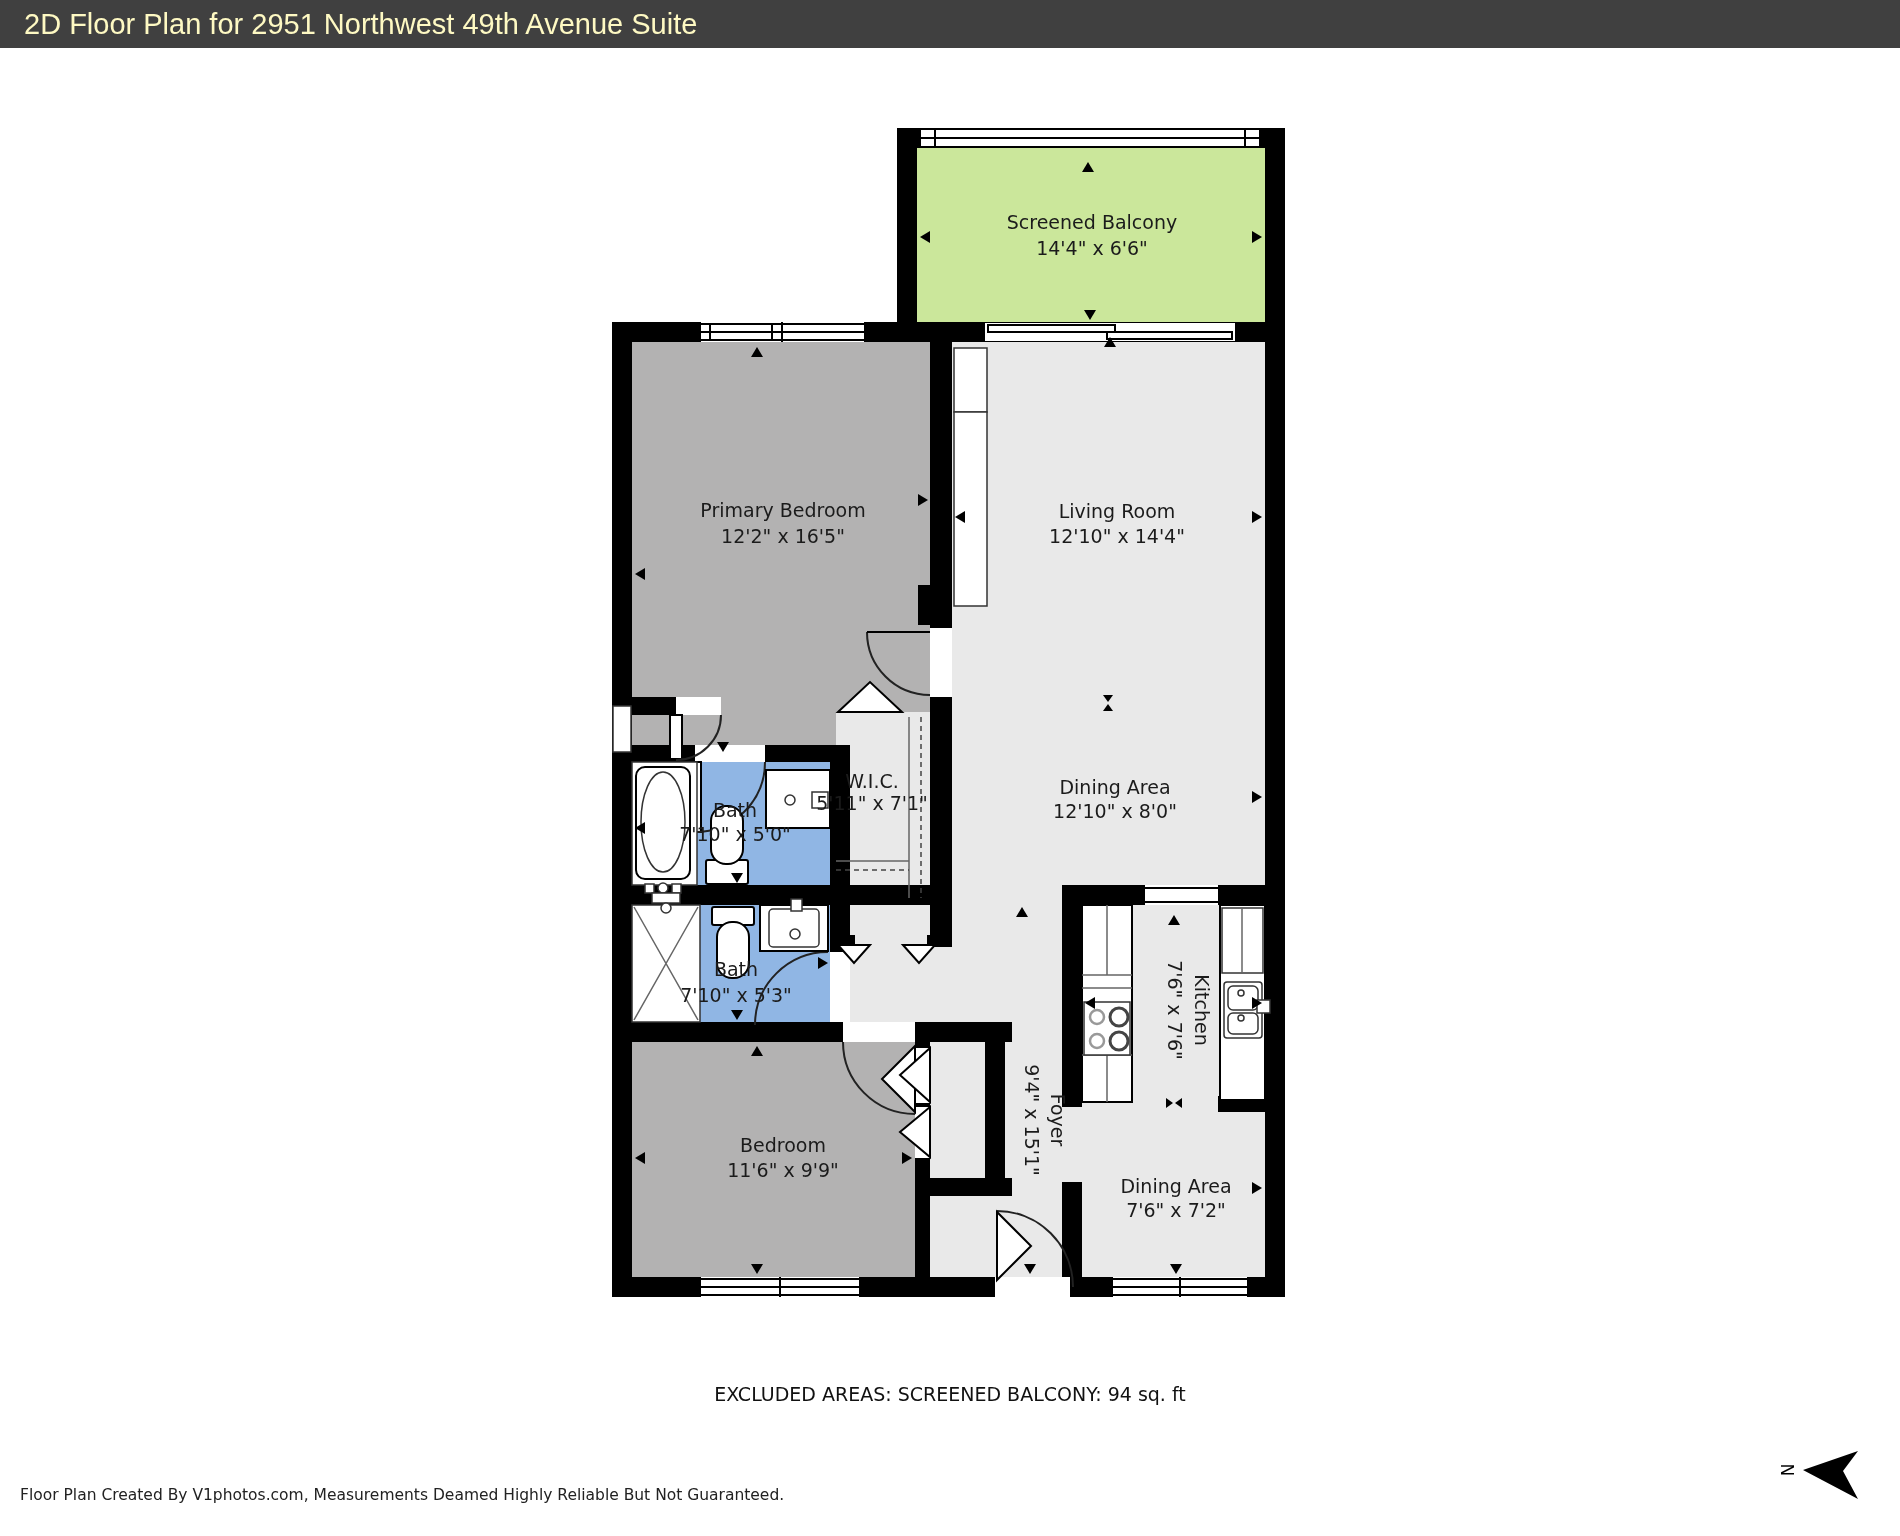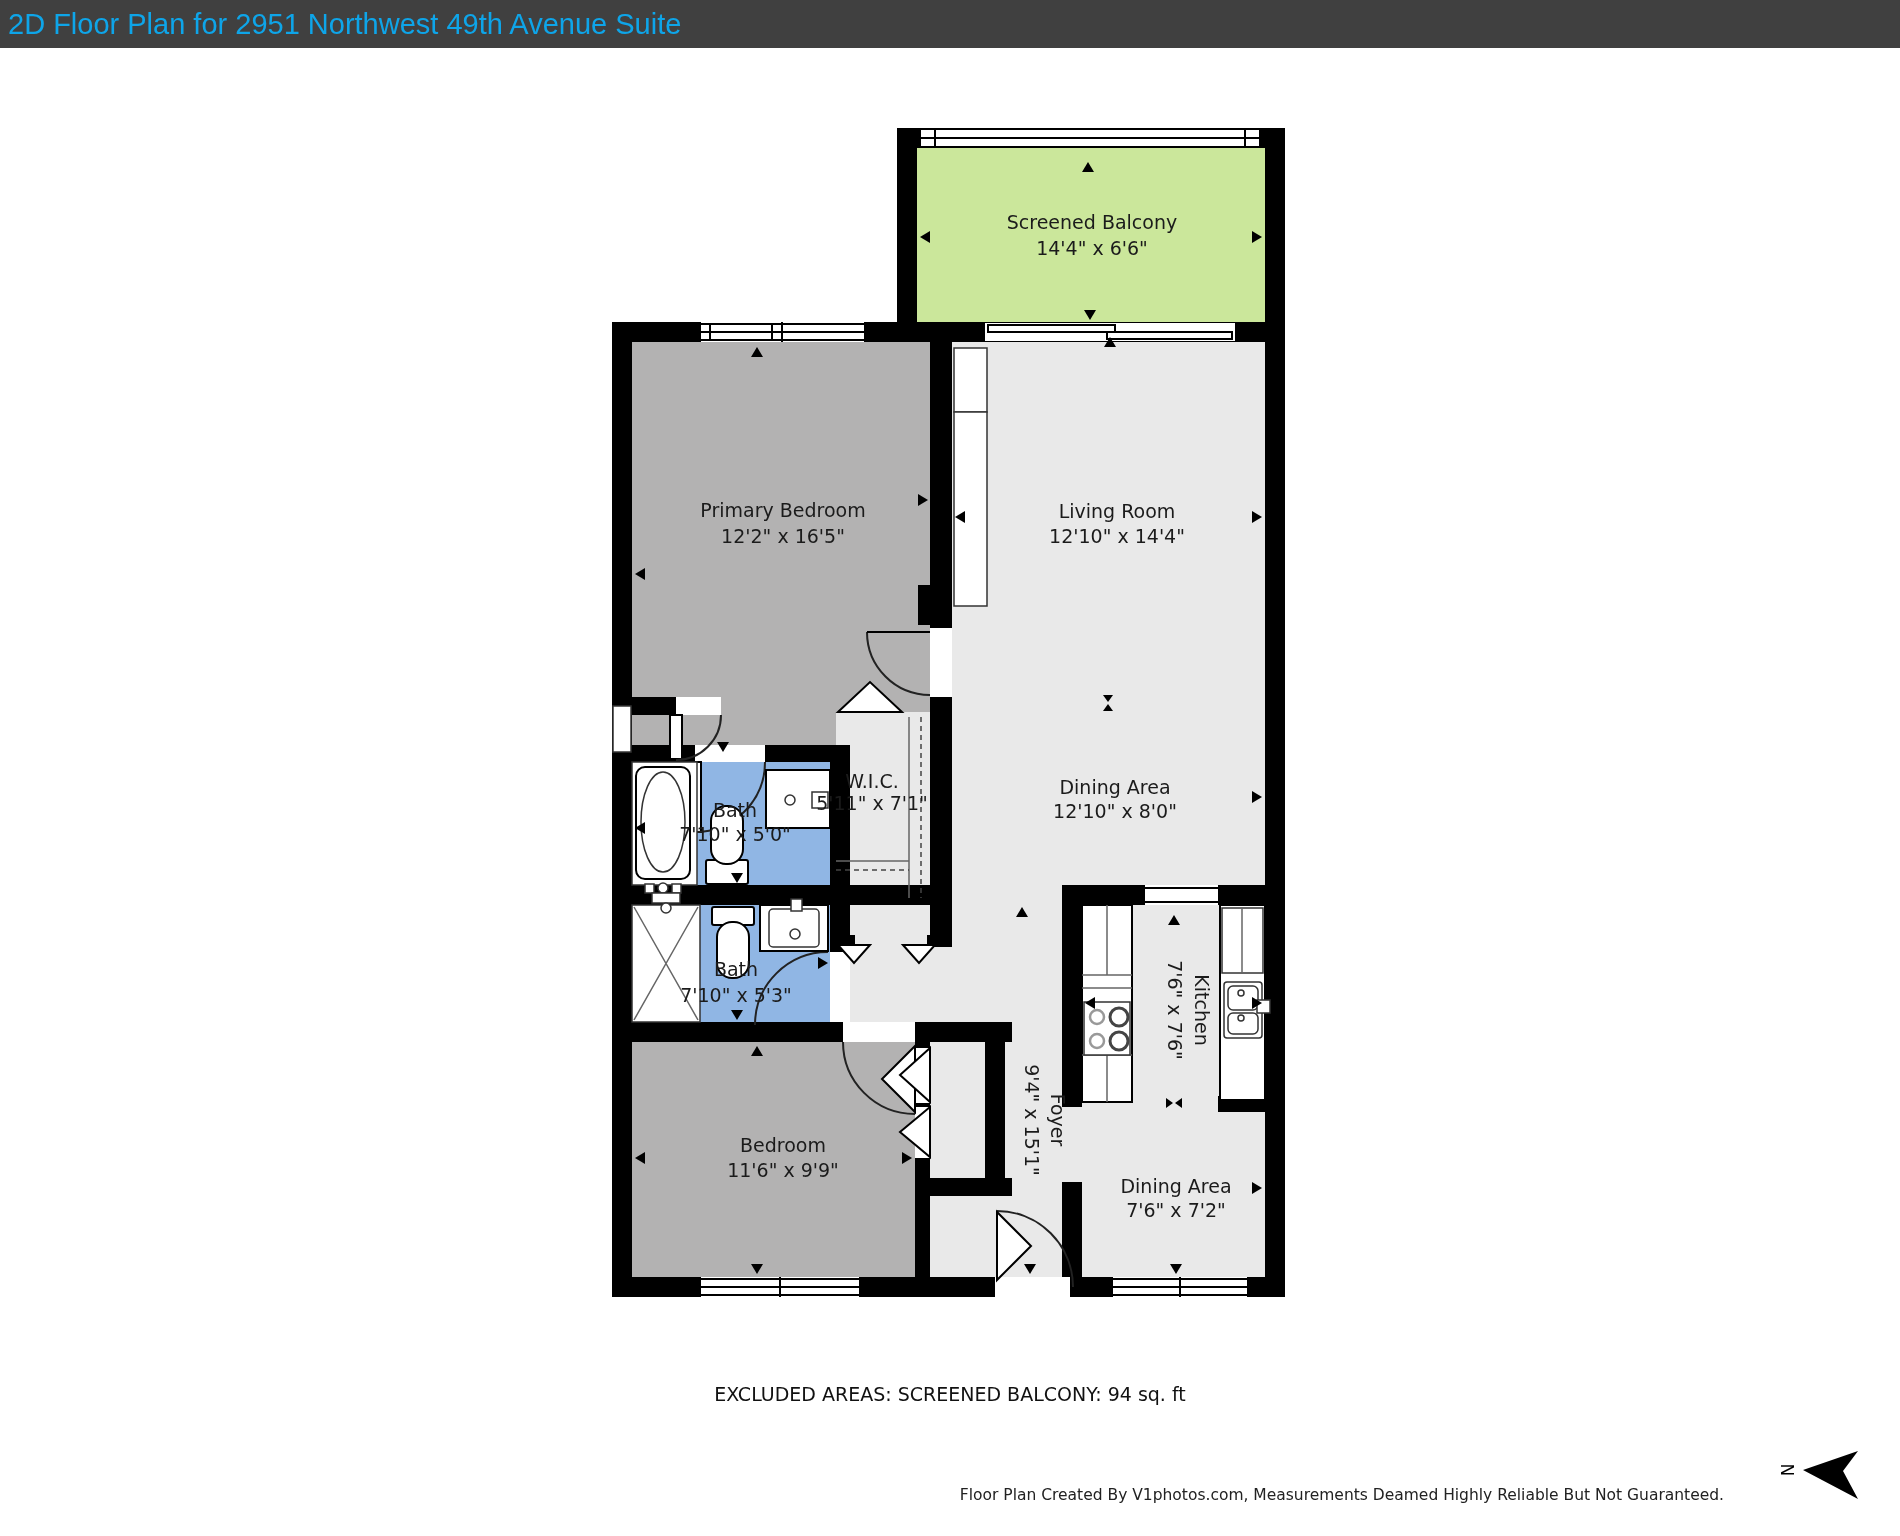--- a/index.html
+++ b/index.html
@@ -1,35 +1,35 @@
 <!DOCTYPE html>
 <html><head>
 <meta charset="utf-8">
 <style>
   html,body{margin:0;padding:0;background:#fff;width:1900px;height:1536px;overflow:hidden;}
   .page{position:relative;width:1900px;height:1536px;background:#ffffff;font-family:"DejaVu Sans",sans-serif;}
   .titlebar{position:absolute;left:0;top:0;width:1900px;height:48px;background:#404040;}
-  .titlebar span{display:inline-block;padding-left:8px;line-height:48px;color:#0ea5e9;
+  .titlebar span{display:inline-block;padding-left:24px;line-height:48px;color:#fef9c3;
     font-family:"Liberation Sans",sans-serif;font-size:29px;font-weight:400;letter-spacing:0px;white-space:nowrap;}
   .plansvg{position:absolute;left:0;top:0;}
   .lbl{font-family:"DejaVu Sans",sans-serif;font-size:19px;fill:#1b1b1b;text-anchor:middle;}
   .wall{fill:#000;}
   .win{fill:#fff;}
   .wline{stroke:#000;stroke-width:2;fill:none;}
   .fx{fill:#fff;stroke:#000;stroke-width:2;}
   .fxthin{fill:#fff;stroke:#333;stroke-width:1.5;}
   .arc{stroke:#222;stroke-width:2;fill:none;}
   .mark{fill:#000;}
   .dash{stroke:#444;stroke-width:1.5;stroke-dasharray:5 4;fill:none;}
   .thin{stroke:#666;stroke-width:1.5;fill:none;}
   .summary{position:absolute;left:0;top:1384px;width:1900px;text-align:center;color:#111;
     font-family:"DejaVu Sans",sans-serif;font-size:19px;line-height:21px;}
   .summary .total{font-weight:bold;font-size:20px;}
-  .disclaimer{position:absolute;left:0;top:1486px;width:1724px;text-align:right;color:#222;
-    font-family:"DejaVu Sans",sans-serif;font-size:15.5px;}
+  .disclaimer{position:absolute;left:0;top:1486px;width:1724px;text-align:left;color:#222;
+    font-family:"DejaVu Sans",sans-serif;font-size:15.5px;padding-left:20px;}
 </style>
 </head>
 <body>
 
 <div class="page">
 
   <div class="titlebar">
     <span>2D Floor Plan for 2951 Northwest 49th Avenue Suite</span>
   </div>
 

